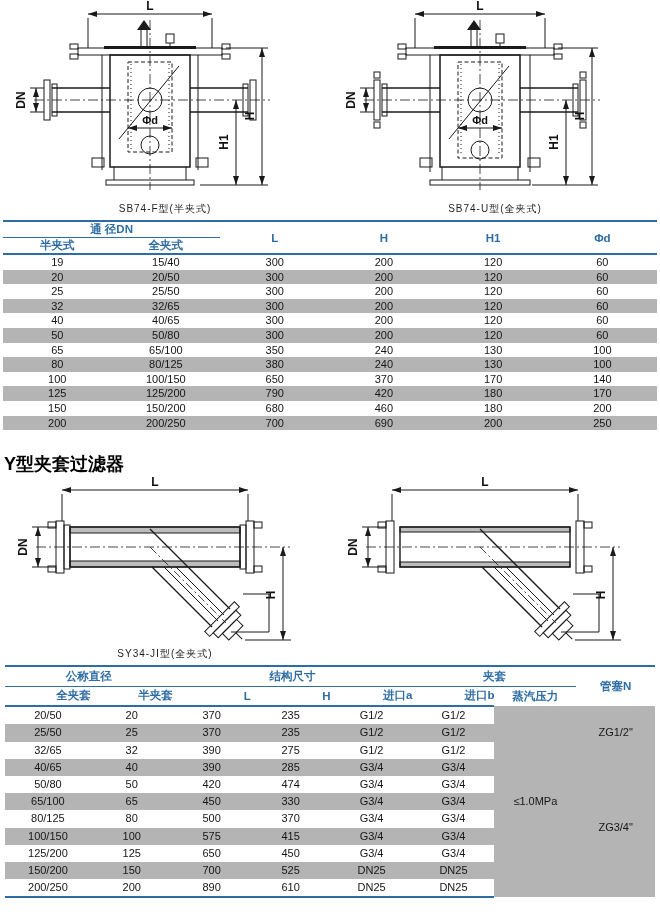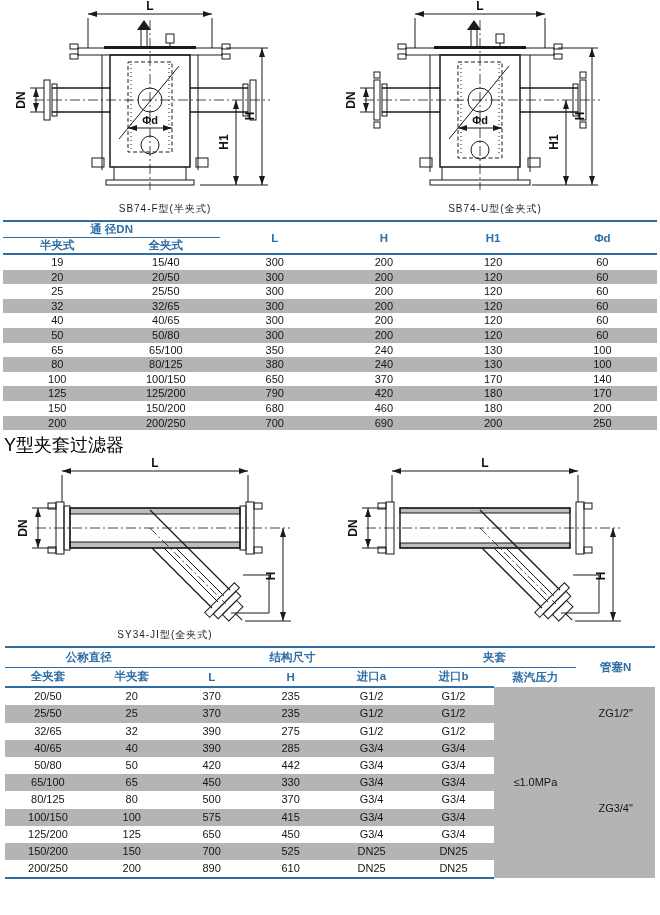--- a/index.html
+++ b/index.html
@@ -19,27 +19,27 @@
   th{ color:var(--blue); font-size:11.5px; font-weight:bold; text-align:center; vertical-align:middle; }
   td{ font-size:11px; color:#161616; text-align:center; vertical-align:middle; padding:0; }
 
   .t1{ width:654px; margin:4px 0 0 3px; border-top:2.5px solid var(--blue); }
   .t1 thead{ border-bottom:2.5px solid var(--blue); }
   .t1 thead th{ height:15px; }
   .t1 .grp{ border-bottom:1.5px solid var(--blue); }
   .t1 tbody td{ height:14.6px; line-height:14.6px; }
   .t1 tbody tr:nth-child(even){ background:var(--gray); }
 
-  h2.section{ font-size:18px; font-weight:normal; color:#000; margin:3px 0 2px 4px; height:23px;
+  h2.section{ font-size:18px; font-weight:bold; color:#000; margin:22px 0 2px 4px; height:23px;
     font-family:"Liberation Sans","DejaVu Sans",sans-serif; }
 
   .t2{ width:650px; margin:4px 0 0 5px; border-top:2.5px solid var(--blue); }
   .t2 thead th{ height:20px; }
   .t2 th.grp{ border-bottom:1.5px solid var(--blue);text-align:center; }
-  .t2 th.bb{ border-bottom:2.5px solid var(--blue); }
+  .t2 th.bb{ border-bottom:2.5px solid var(--blue);text-align:right; }
   .t2 tbody td{ height:17.2px; line-height:17.2px; }
   .t2 tbody tr:nth-child(even){ background:var(--gray); }
   .t2 tbody tr:last-child td:not(.merged){ border-bottom:2px solid var(--blue); }
   .merged{ background:var(--gray) !important; vertical-align:middle; }
 </style>
 </head>
 <body>
 
 <div class="drawrow">
 
@@ -465,21 +465,21 @@
         <td>390</td>
         <td>285</td>
         <td>G3/4</td>
         <td>G3/4</td>
         <td class="merged" rowspan="8">ZG3/4"</td>
       </tr>
       <tr>
         <td>50/80</td>
         <td>50</td>
         <td>420</td>
-        <td>442</td>
+        <td>474</td>
         <td>G3/4</td>
         <td>G3/4</td>
       </tr>
       <tr>
         <td>65/100</td>
         <td>65</td>
         <td>450</td>
         <td>330</td>
         <td>G3/4</td>
         <td>G3/4</td>

